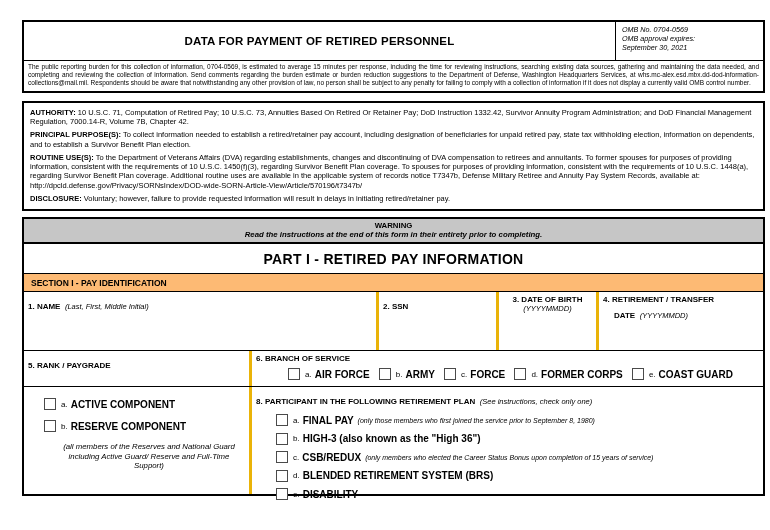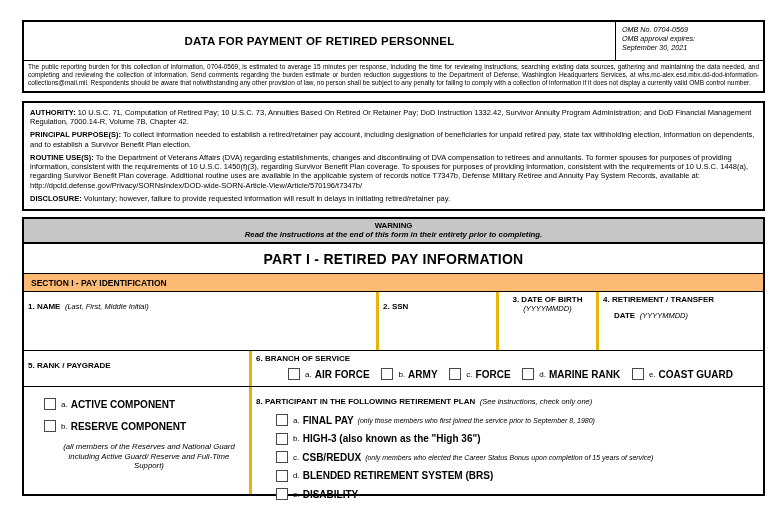--- a/index.html
+++ b/index.html
@@ -167,21 +167,21 @@
             <span class="opt-label">ARMY</span>
           </div>
           <div class="opt">
             <span class="cb"></span>
             <span class="opt-letter">c.</span>
             <span class="opt-label">FORCE</span>
           </div>
           <div class="opt">
             <span class="cb"></span>
             <span class="opt-letter">d.</span>
-            <span class="opt-label">MARINE RANK</span>
+            <span class="opt-label">FORMER CORPS</span>
           </div>
           <div class="opt">
             <span class="cb"></span>
             <span class="opt-letter">e.</span>
             <span class="opt-label">COAST GUARD</span>
           </div>
         </div>
       </div>
     </div>
 

